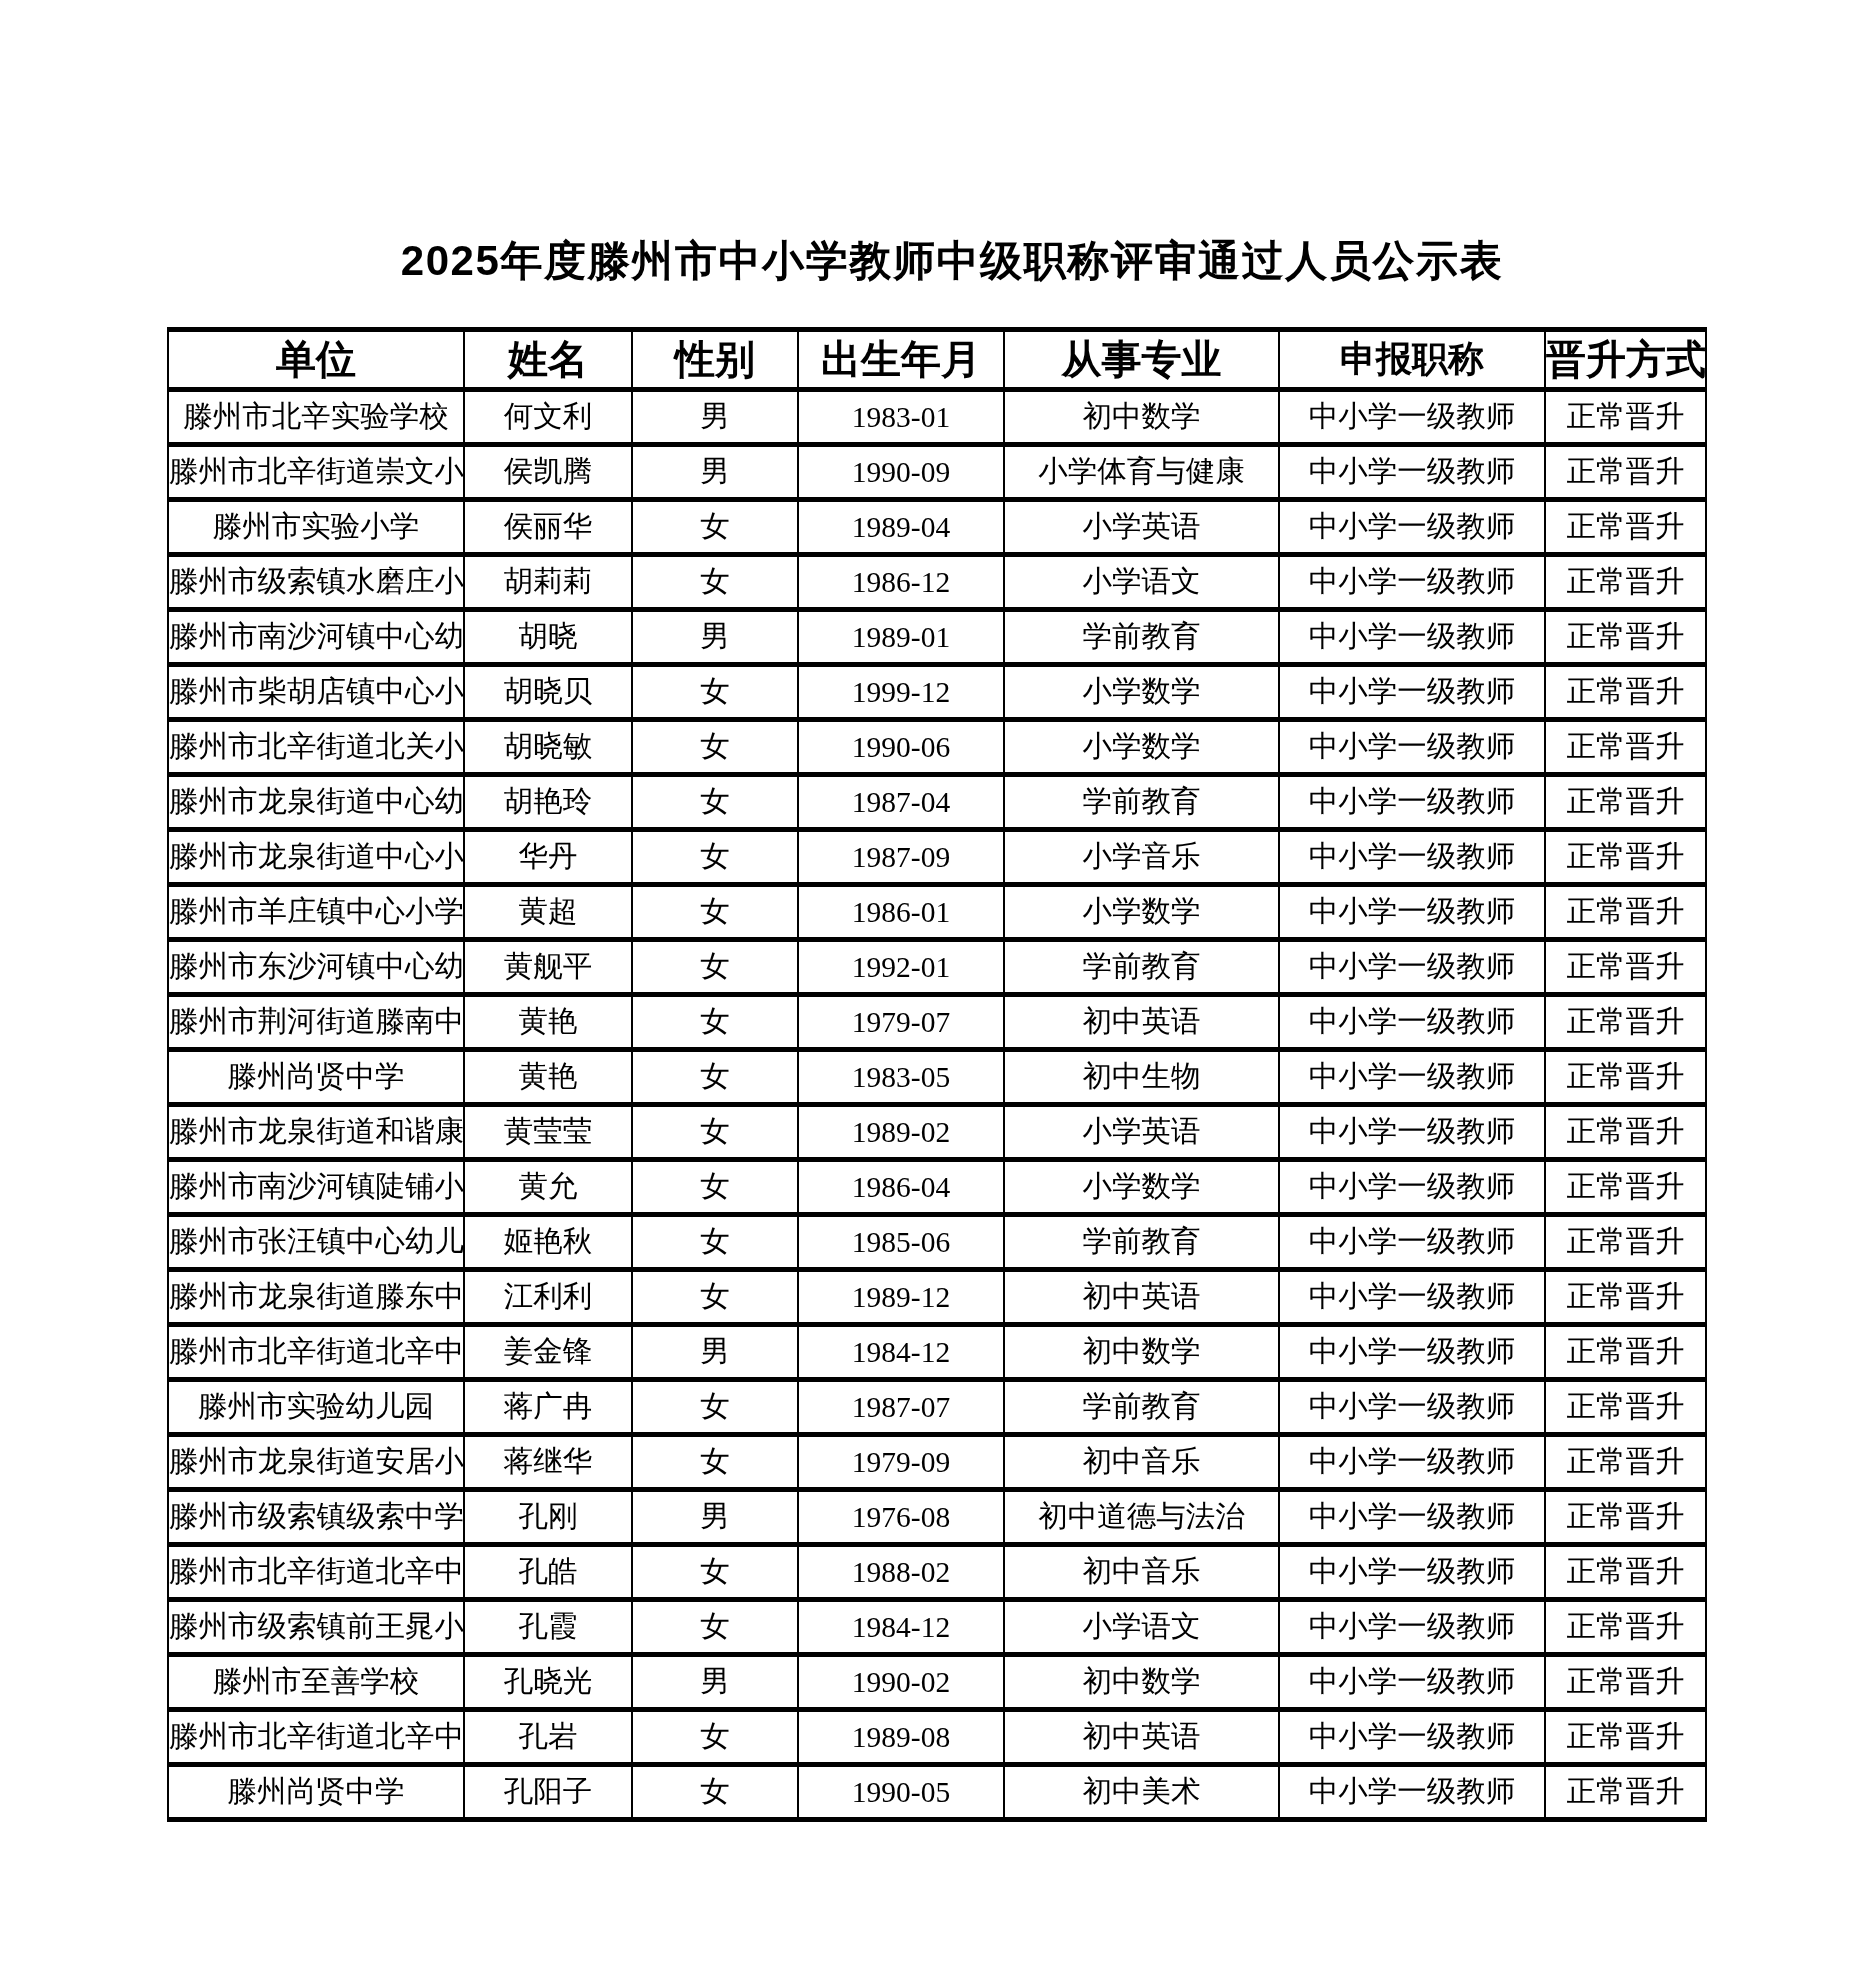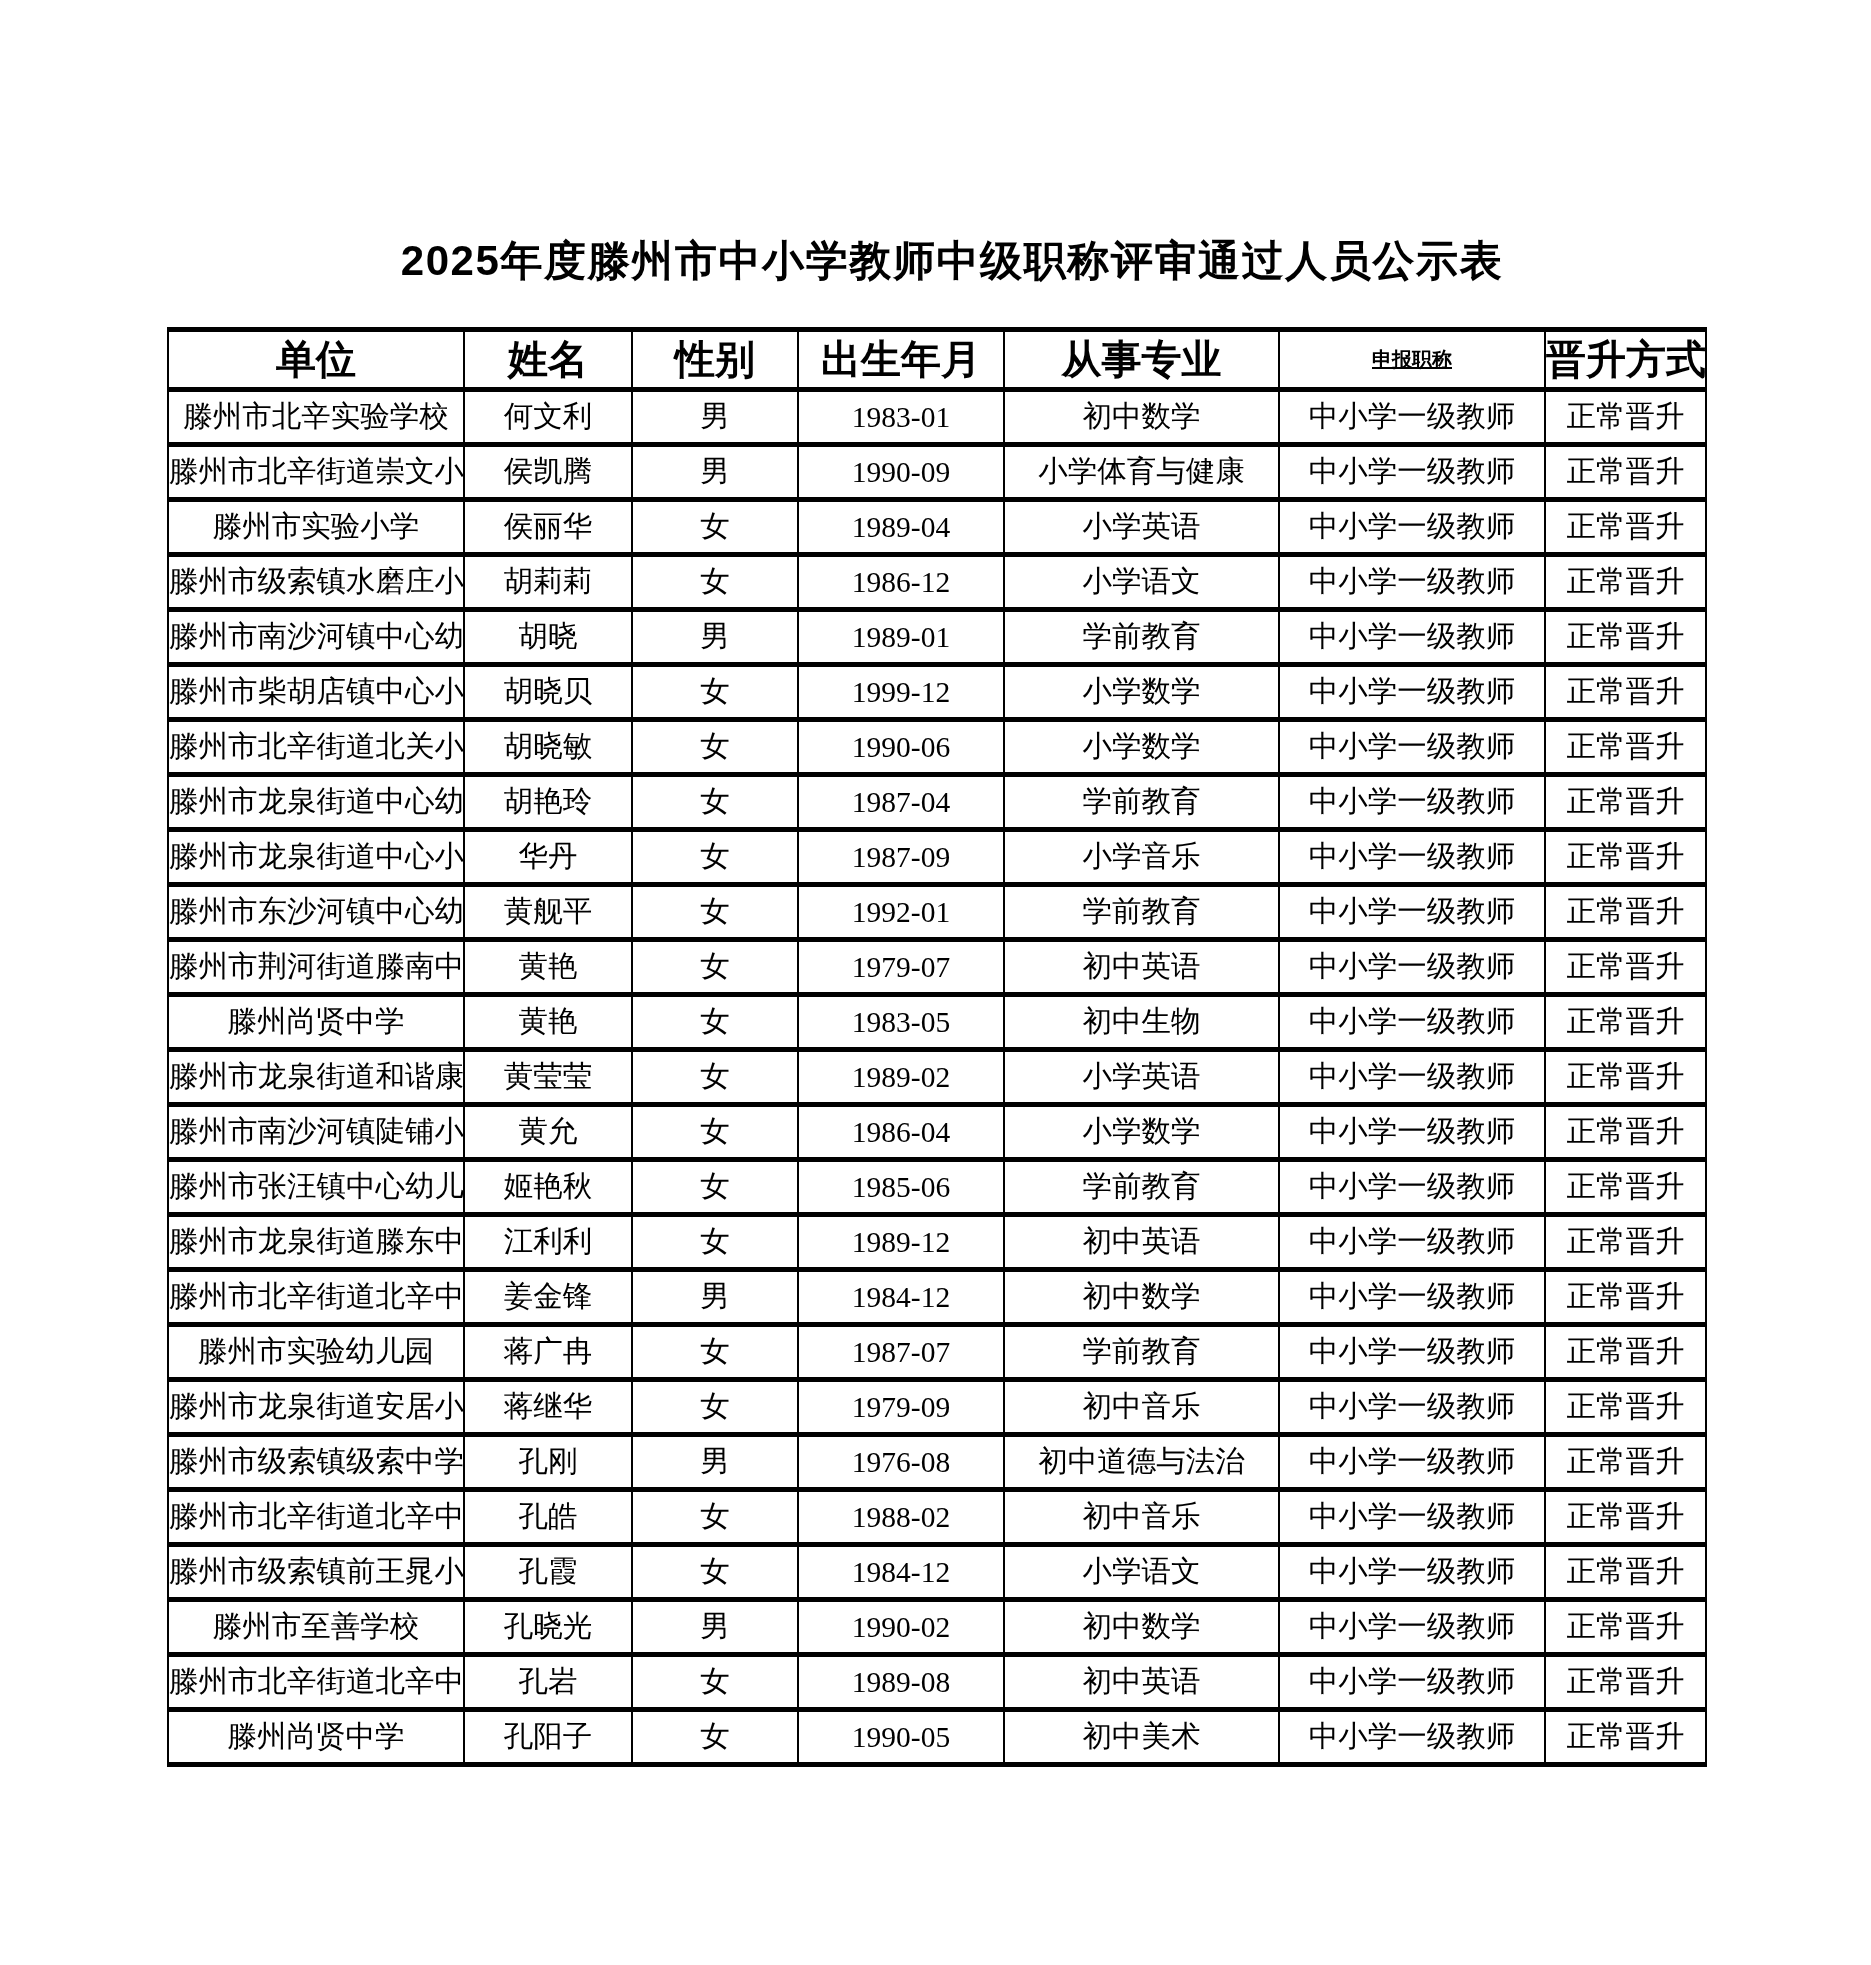--- a/index.html
+++ b/index.html
@@ -19,21 +19,21 @@
   }
   table.roster th,table.roster td{
     border:solid #000000;
     border-width:5.5px 2px;           
     text-align:center;vertical-align:middle;
     padding:0;overflow:hidden;white-space:nowrap;
   }
   table.roster th{
     height:50px;font-size:40px;font-weight:bold;
   }
-  table.roster th:nth-child(6){font-size:20px;text-decoration:underline;}
+  table.roster th:nth-child(6){font-size:36px;}
   table.roster td{
     height:50px;font-size:29.5px;
   }
   td.u-sm{font-size:24.4px;}
   td.u-xs{font-size:21.6px;}
 </style>
 </head>
 <body>
 
 <div class="page-title">2025年度滕州市中小学教师中级职称评审通过人员公示表</div>
@@ -135,20 +135,29 @@
       <tr>
         <td class="u-sm">滕州市龙泉街道中心小学</td>
         <td>华丹</td>
         <td>女</td>
         <td>1987-09</td>
         <td>小学音乐</td>
         <td>中小学一级教师</td>
         <td>正常晋升</td>
       </tr>
       <tr>
+        <td class="u-sm">滕州市羊庄镇中心小学</td>
+        <td>黄超</td>
+        <td>女</td>
+        <td>1986-01</td>
+        <td>小学数学</td>
+        <td>中小学一级教师</td>
+        <td>正常晋升</td>
+      </tr>
+      <tr>
         <td class="u-xs">滕州市东沙河镇中心幼儿园</td>
         <td>黄舰平</td>
         <td>女</td>
         <td>1992-01</td>
         <td>学前教育</td>
         <td>中小学一级教师</td>
         <td>正常晋升</td>
       </tr>
       <tr>
         <td class="u-sm">滕州市荆河街道滕南中学</td>

